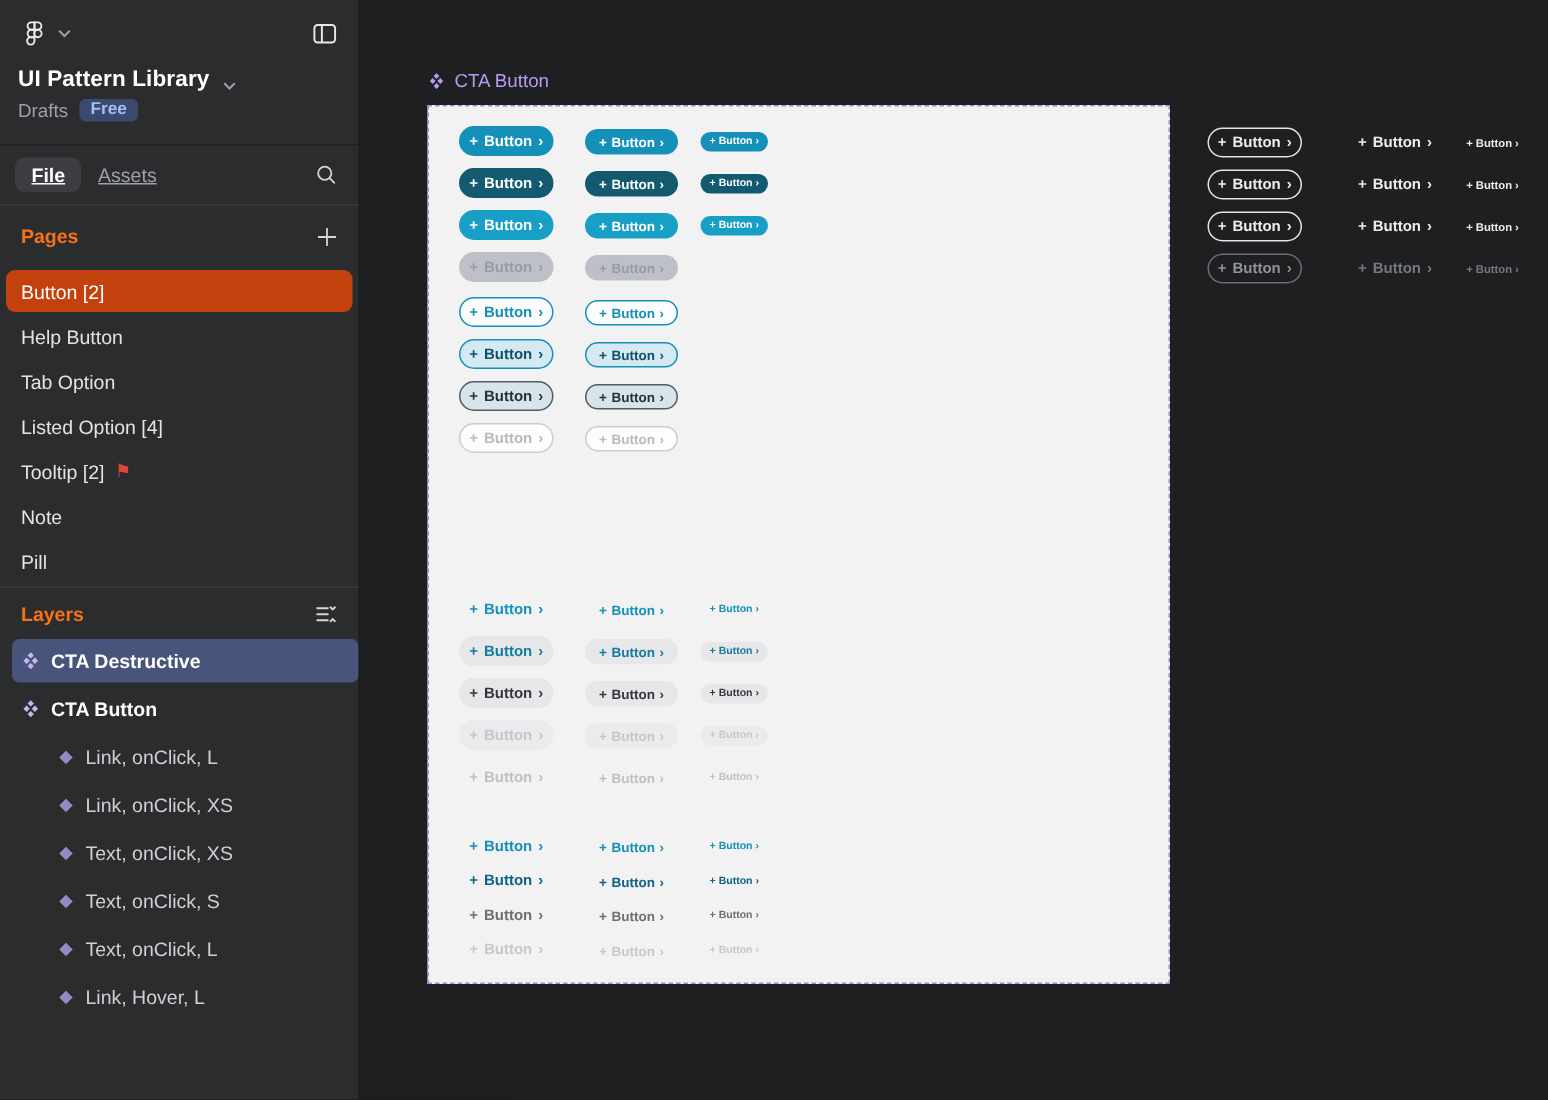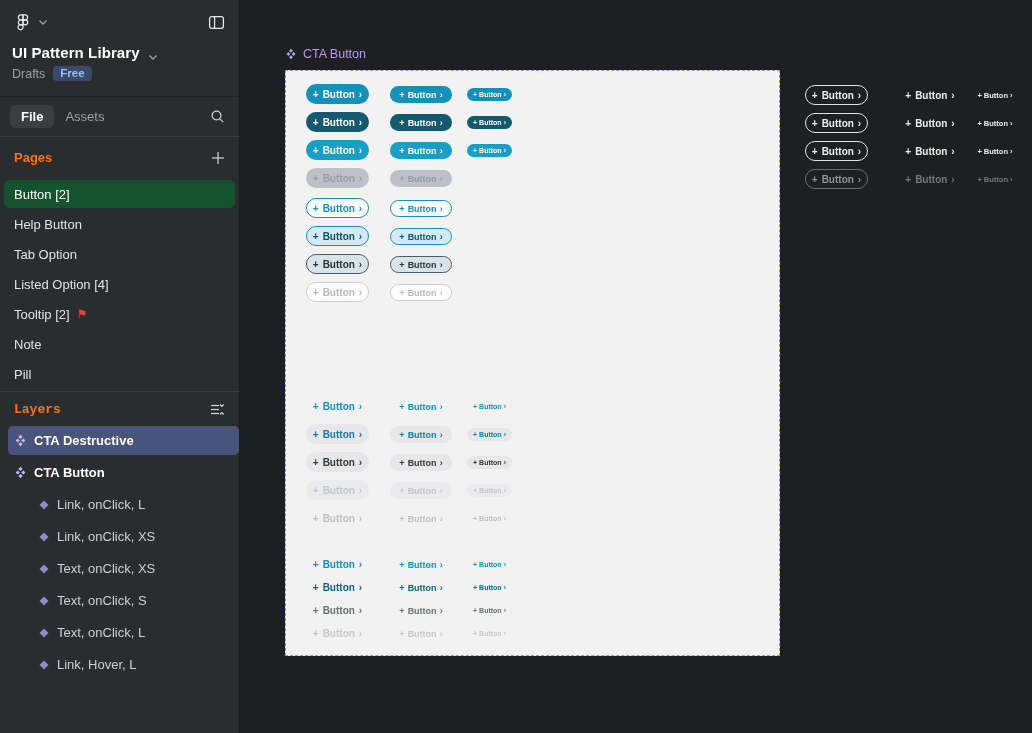--- a/index.html
+++ b/index.html
@@ -23,35 +23,35 @@
   .icon-btn { display:flex; align-items:center; justify-content:center; padding:2px; border-radius:4px; }
   .sb-title-row { display:flex; align-items:flex-end; gap:8px; margin-top:10px; }
   .sb-title { color:#ffffff; font-size:15px; font-weight:700; letter-spacing:.1px; }
   .sb-sub-row { display:flex; align-items:center; gap:8px; margin-top:5px; }
   .sb-sub { color:#9da0a5; font-size:12.5px; }
   .badge {
     background:#3a4a6e; color:#a2bdf2; font-size:11.5px; font-weight:600;
     padding:1px 7px 2px; border-radius:4px;
   }
   .sb-tabs { display:flex; align-items:center; height:40px; padding:0 12px 0 10px; border-bottom:1px solid #3a3b3e; }
-  .tab { font-size:13px; color:#9da0a5; padding:4px 11px; border-radius:6px; }
+  .tab { font-size:13px; color:#9da0a5; padding:4px 11px; border-radius:6px;text-decoration:underline; }
   .tab.active { background:#3b3d40; color:#ffffff; font-weight:600; }
   .sb-tabs .spacer { flex:1; }
 
   .sec-head { display:flex; align-items:center; justify-content:space-between; padding:0 12px 0 14px; }
   .sec-title { color:#f97316; font-size:13px; font-weight:600; }
   .pages-sec .sec-head { height:41px; }
   .layers-sec { border-top:1px solid #3a3b3e; margin-top:3px; }
-  .layers-sec .sec-head { height:34px;font-family:Liberation Mono, monospace; }
+  .layers-sec .sec-head { height:34px; }
 
   .page-item {
     height:28px; margin:2px 4px; display:flex; align-items:center;
     padding:0 10px; border-radius:6px; color:#e2e3e5; font-size:13px;
   }
-  .page-item.selected { background:#14532d; color:#ffffff; }
+  .page-item.selected { background:#c2410c; color:#ffffff; }
   .page-item .flag { color:#e04438; margin-left:7px; font-size:12px; line-height:1; }
 
   .layer-item {
     height:29px; margin:0 0 3px 8px; display:flex; align-items:center; gap:7px;
     padding:0 8px 0 6px; border-radius:5px; color:#d9dadc; font-size:13px;
   }
   .layer-item.comp { font-weight:700; color:#ffffff; }
   .layer-item.selected { background:#49547c; }
   .layer-item.child { margin-left:32px; font-weight:400; color:#cfd0d3; }
   .layer-item .licon { flex:0 0 auto; display:flex; }

